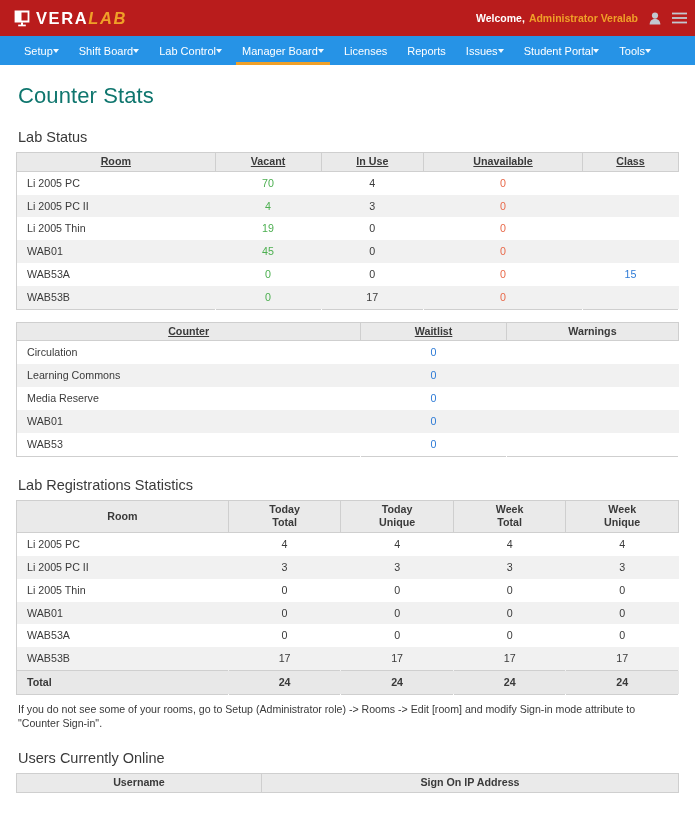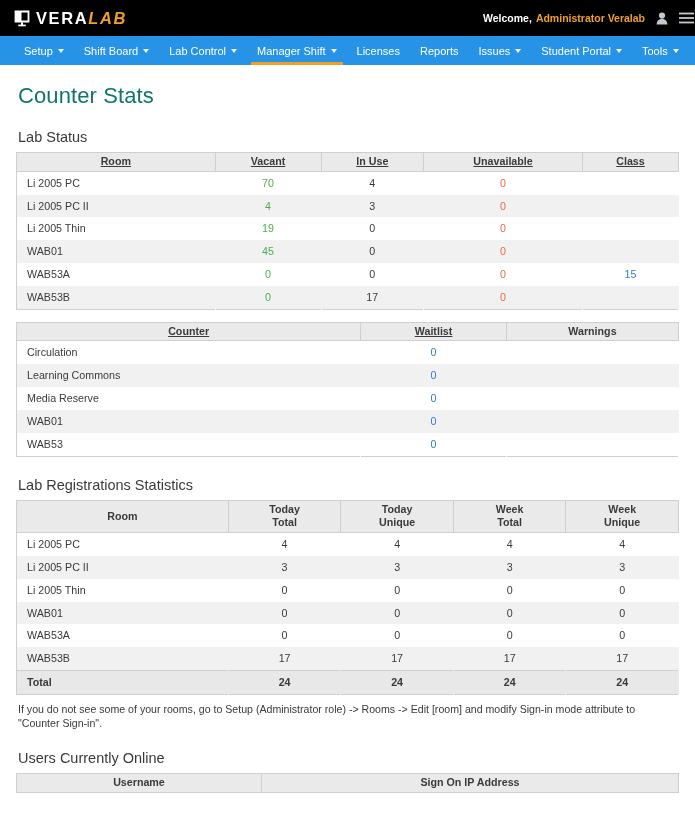--- a/index.html
+++ b/index.html
@@ -8,24 +8,24 @@
     width: 695px; height: 815px;
     background: #ffffff;
     font-family: "Liberation Sans", sans-serif;
     color: #333333;
     overflow: hidden;
   }
 
   
   .topbar {
     height: 36px;
-    background: #000000;
+    background: #b91c1c;
     display: flex;
     align-items: center;
-    padding: 0 1px 0 14px;
+    padding: 0 8px 0 14px;
   }
   .logo { display: flex; align-items: center; gap: 5px; }
   .logo-mark { width: 17px; height: 17px; position: relative; display:block; }
   .logo-text {
     font-size: 16.5px;
     font-weight: bold;
     letter-spacing: 1.6px;
     line-height: 1;
     display: flex;
   }
@@ -53,21 +53,20 @@
   .navbar {
     height: 29px;
     background: #2693e6;
     display: flex;
     align-items: stretch;
     padding-left: 14px;
   }
   .nav-item {
     display: flex;
     align-items: center;
-    gap: 5px;
     padding: 0 10px;
     color: #ffffff;
     font-size: 11px;
     cursor: pointer;
     position: relative;
     white-space: nowrap;
   }
   .nav-item.active { color: #ffffff; }
   .nav-item.active::after {
     content: "";
@@ -205,21 +204,21 @@
     </div>
     <div class="nav-item">
       <span>Shift Board</span>
       <span class="caret"></span>
     </div>
     <div class="nav-item">
       <span>Lab Control</span>
       <span class="caret"></span>
     </div>
     <div class="nav-item active">
-      <span>Manager Shift</span>
+      <span>Manager Board</span>
       <span class="caret"></span>
     </div>
     <div class="nav-item">
       <span>Licenses</span>
     </div>
     <div class="nav-item">
       <span>Reports</span>
     </div>
     <div class="nav-item">
       <span>Issues</span>

